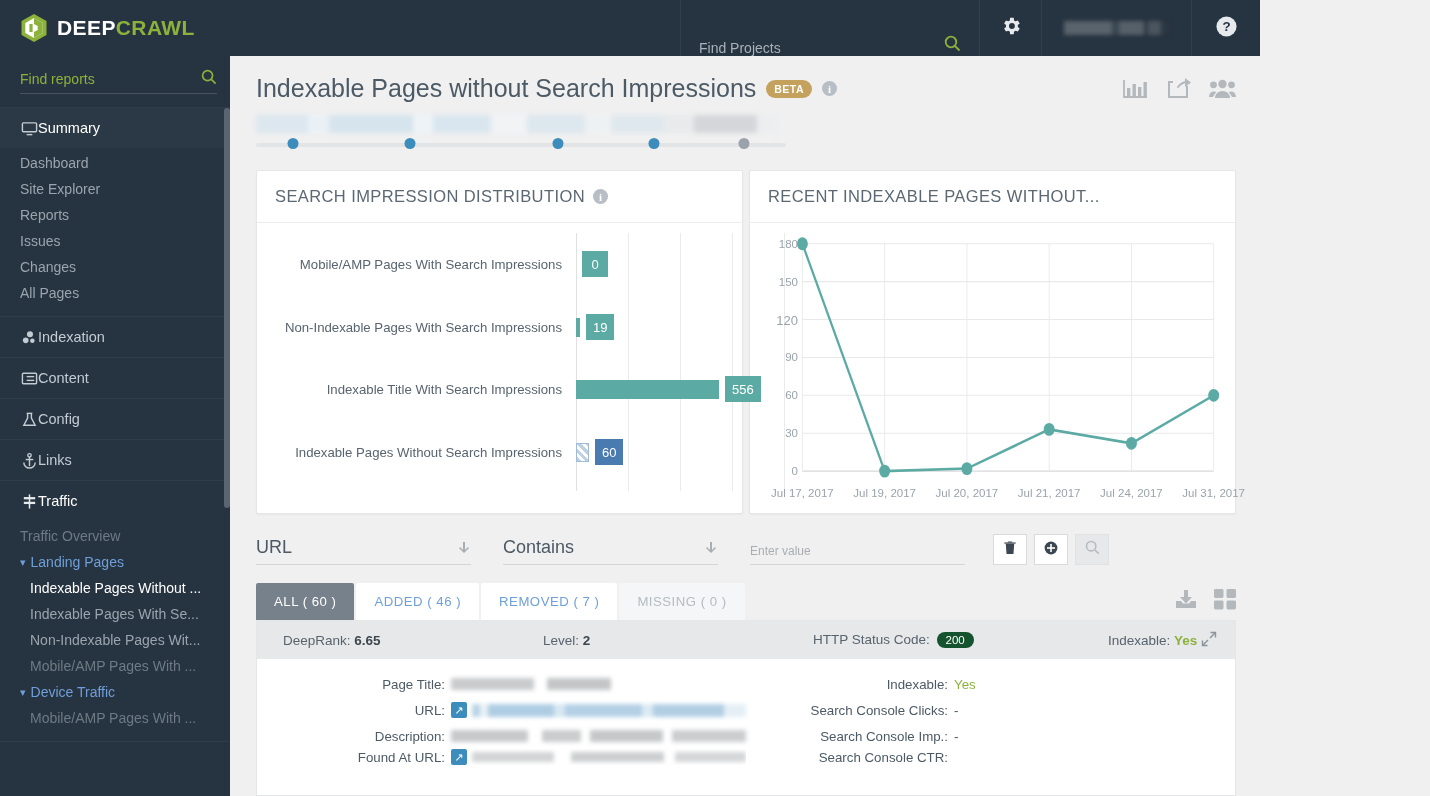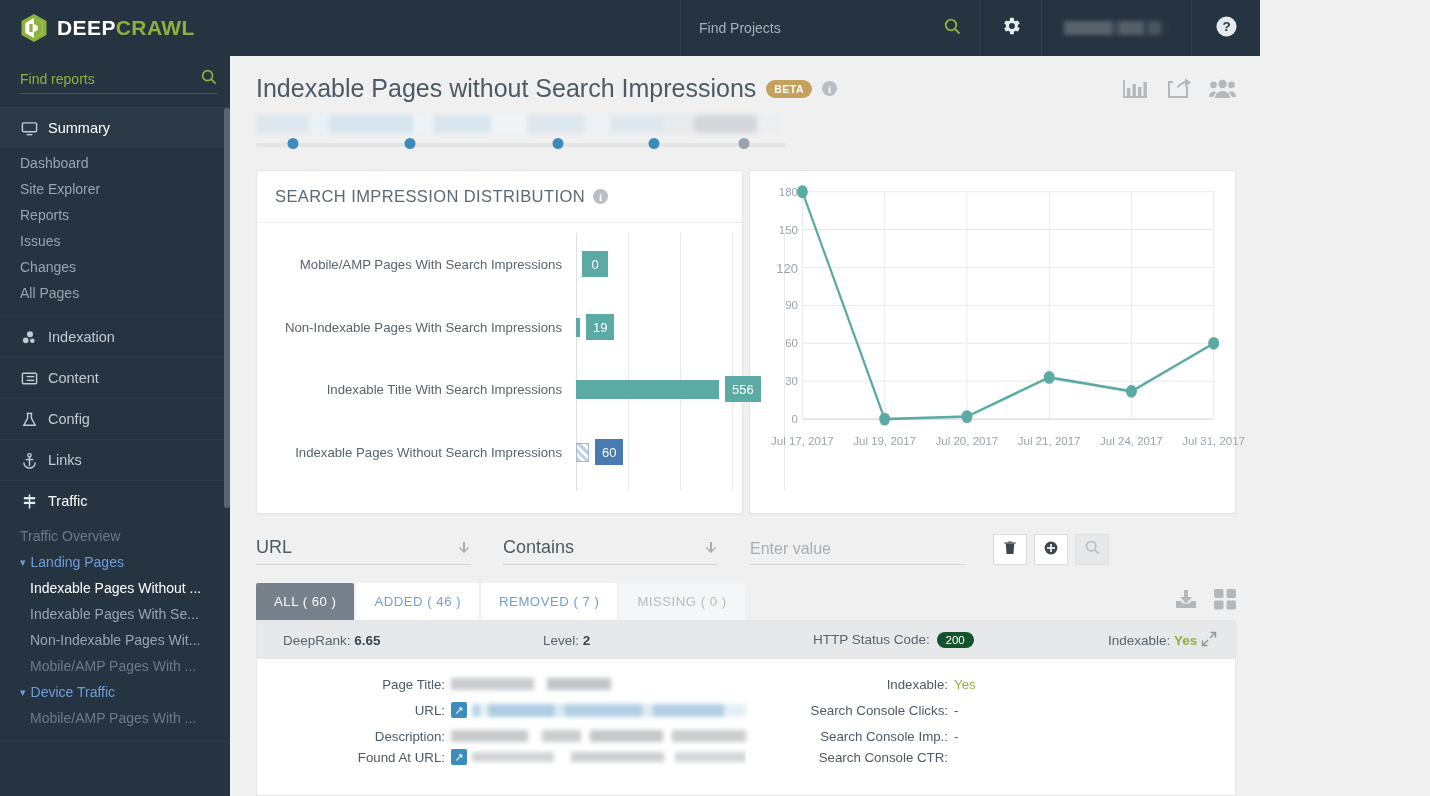--- a/index.html
+++ b/index.html
@@ -15,21 +15,21 @@
     height: 56px; background: #263340; display: flex; align-items: stretch; flex: 0 0 56px;
   }
   .brand { width: 230px; display: flex; align-items: center; padding-left: 20px; gap: 9px; }
   .brand-logo { width: 28px; height: 30px; flex: 0 0 28px; position: relative; }
   .brand-text { font-size: 21px; font-weight: bold; letter-spacing: .4px; white-space: nowrap; }
   .brand-text .w1 { color: #ffffff; }
   .brand-text .w2 { color: #8cb23c; }
   .topbar-spacer { flex: 1 1 auto; }
   .find-projects {
     width: 300px; border-left: 1px solid #323f4c; border-right: 1px solid #323f4c;
-    display: flex; align-items: center; padding: 0 18px; gap: 8px;
+    display: flex; align-items: flex-end; padding: 0 18px; gap: 8px;
   }
   .find-projects input {
     flex: 1 1 auto; background: transparent; border: none; outline: none;
     color: #b6bec6; font-size: 14px; font-family: "Liberation Sans", sans-serif;
   }
   .find-projects input::placeholder { color: #a9b2bb; }
   .tb-cell {
     display: flex; align-items: center; justify-content: center;
     border-right: 1px solid #323f4c; padding: 0 22px;
   }
@@ -58,21 +58,21 @@
   .fr-input-wrap input {
     flex: 1 1 auto; background: transparent; border: none; outline: none;
     color: #8cb23c; font-size: 14px; font-family: "Liberation Sans", sans-serif;
   }
   .fr-input-wrap input::placeholder { color: #8cb23c; }
   .hamburger { width: 22px; display: flex; flex-direction: column; gap: 4px; cursor: pointer; margin-left: 6px; }
   .hamburger span { display: block; height: 3px; background: #eef1f4; border-radius: 1px; }
 
   .nav-section { border-bottom: 1px solid #2f3c49; }
   .nav-head {
-    display: flex; align-items: center; gap: 10px; padding: 11px 20px; cursor: pointer;
+    display: flex; align-items: center; gap: 0; padding: 11px 20px; cursor: pointer;
     font-size: 14.5px; color: #c3cbd3;
   }
   .nav-head.active { background: #2b3845; color: #ffffff; }
   .nav-head .ico { width: 18px; height: 18px; flex: 0 0 18px; display: flex; align-items: center; justify-content: center; }
   .nav-sub { padding: 2px 0 10px 0; }
   .nav-item {
     padding: 5px 20px; font-size: 14px; color: #9aa5af; cursor: pointer; white-space: nowrap;
     overflow: hidden; text-overflow: ellipsis;
   }
   .nav-item.muted { color: #6d7a86; }
@@ -174,21 +174,21 @@
     display: flex; align-items: flex-end; gap: 0; padding: 20px 24px 0 26px; flex: 0 0 auto;
   }
   .filter-field { width: 215px; margin-right: 32px; position: relative; }
   .filter-field.value { width: 215px; margin-right: 28px; }
   .ff-inner {
     display: flex; align-items: center; border-bottom: 1px solid #d3d5d7; padding-bottom: 6px;
   }
   .ff-inner span.txt { flex: 1 1 auto; font-size: 18px; color: #4c5a66; }
   .ff-inner input {
     flex: 1 1 auto; border: none; outline: none; background: transparent;
-    font-size: 16px; color: #4c5a66; font-family: "Liberation Sans", sans-serif;
+    font-size: 12px; color: #4c5a66; font-family: "Liberation Sans", sans-serif;
   }
   .ff-inner input::placeholder { color: #a9aeb3; }
   .arrow-down { width: 14px; height: 14px; flex: 0 0 14px; }
   .fbtn {
     width: 34px; height: 31px; border: 1px solid #d8dadc; background: #fff;
     display: flex; align-items: center; justify-content: center; cursor: pointer; margin-right: 7px;
   }
   .fbtn.disabled { background: #e6e8ea; border-color: #e0e2e4; }
 
   
@@ -514,20 +514,23 @@
                   <div class="bc-track">
                     <div class="bc-bar striped" style="width: 13px;"></div>
                     <div class="bc-val blue" style="left: 19px;">60</div>
                   </div>
                 </div>
               </div>
           </div>
         </div>
 
         <div class="card">
+          <div class="card-head">
+            <div class="card-title">RECENT INDEXABLE PAGES WITHOUT...</div>
+          </div>
           <div class="card-body">
             <div class="linechart" id="linechart">
                 <div style="position: absolute; inset: 0px;"><svg viewBox="0 0 500 248" width="100%" height="100%" preserveAspectRatio="none">
                     <line x1="42" x2="492" y1="222" y2="222" stroke="#d8d8d8" stroke-width="1"></line>
                     <line x1="42" x2="492" y1="186.66666666666669" y2="186.66666666666669" stroke="#e9e9e9" stroke-width="1"></line>
                     <line x1="42" x2="492" y1="151.33333333333334" y2="151.33333333333334" stroke="#e9e9e9" stroke-width="1"></line>
                     <line x1="42" x2="492" y1="116" y2="116" stroke="#e9e9e9" stroke-width="1"></line>
                     <line x1="42" x2="492" y1="80.66666666666669" y2="80.66666666666669" stroke="#e9e9e9" stroke-width="1"></line>
                     <line x1="42" x2="492" y1="45.333333333333314" y2="45.333333333333314" stroke="#e9e9e9" stroke-width="1"></line>
                     <line x1="42" x2="492" y1="10" y2="10" stroke="#e9e9e9" stroke-width="1"></line>

